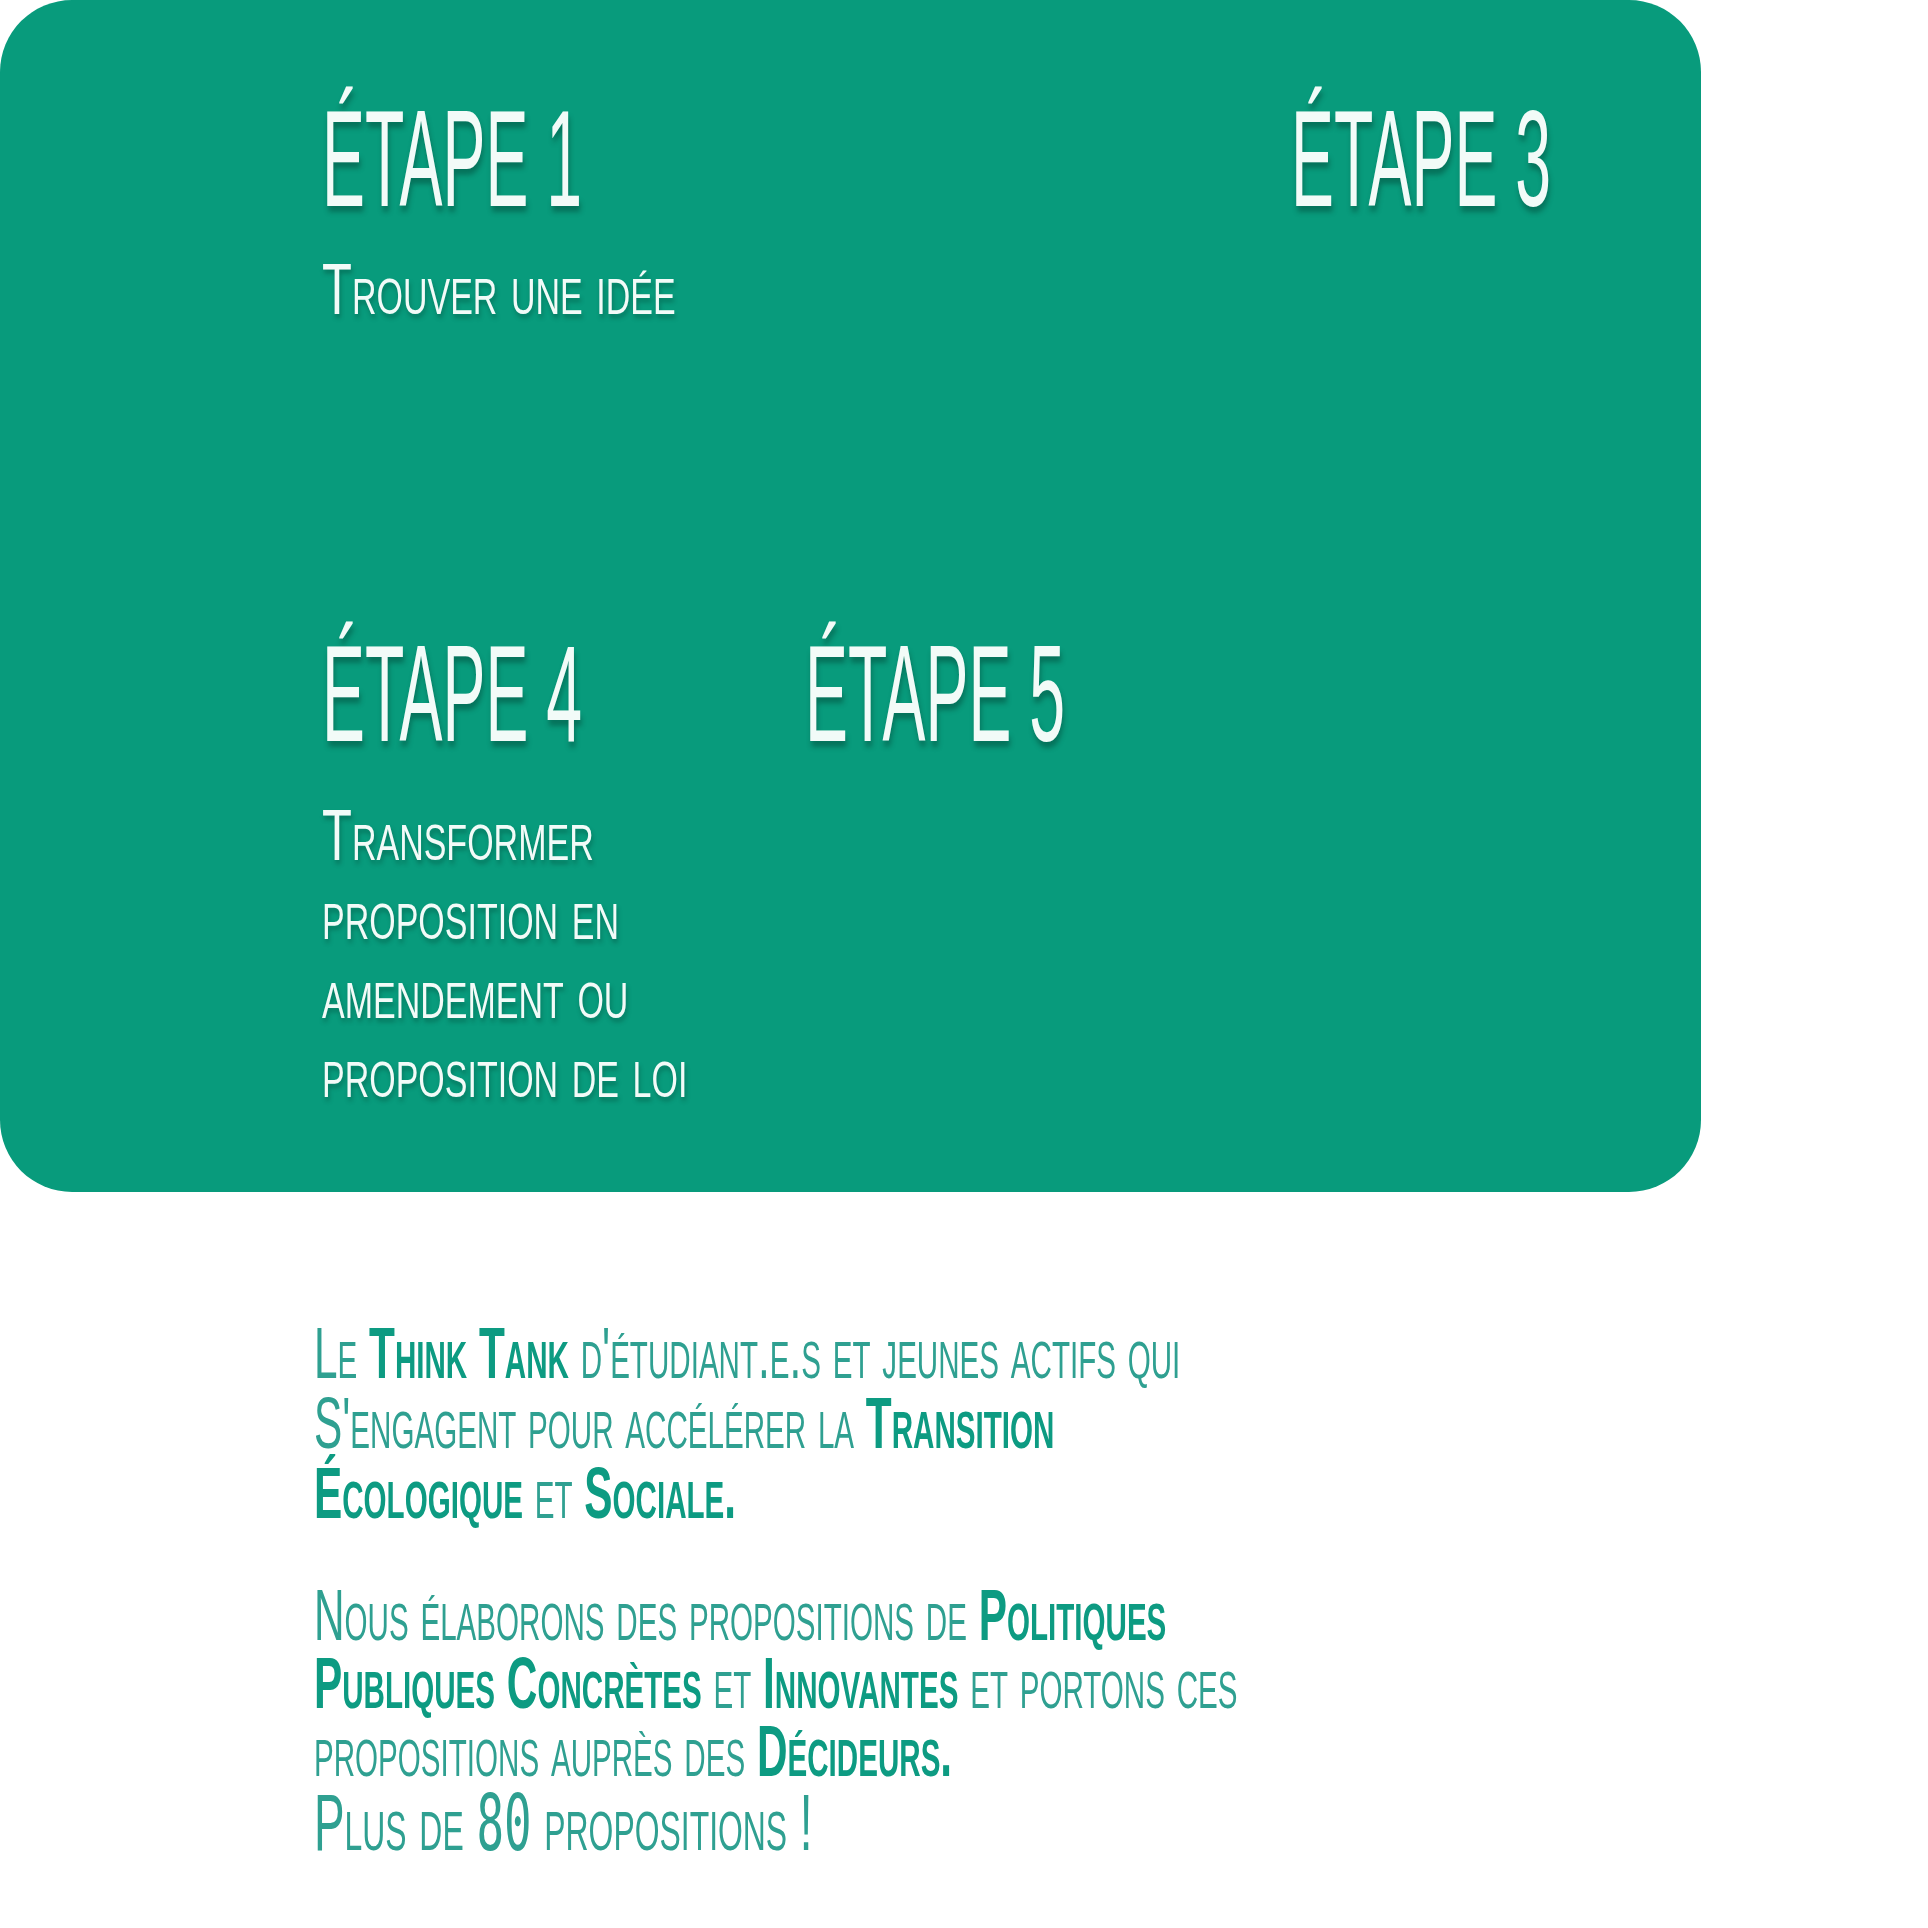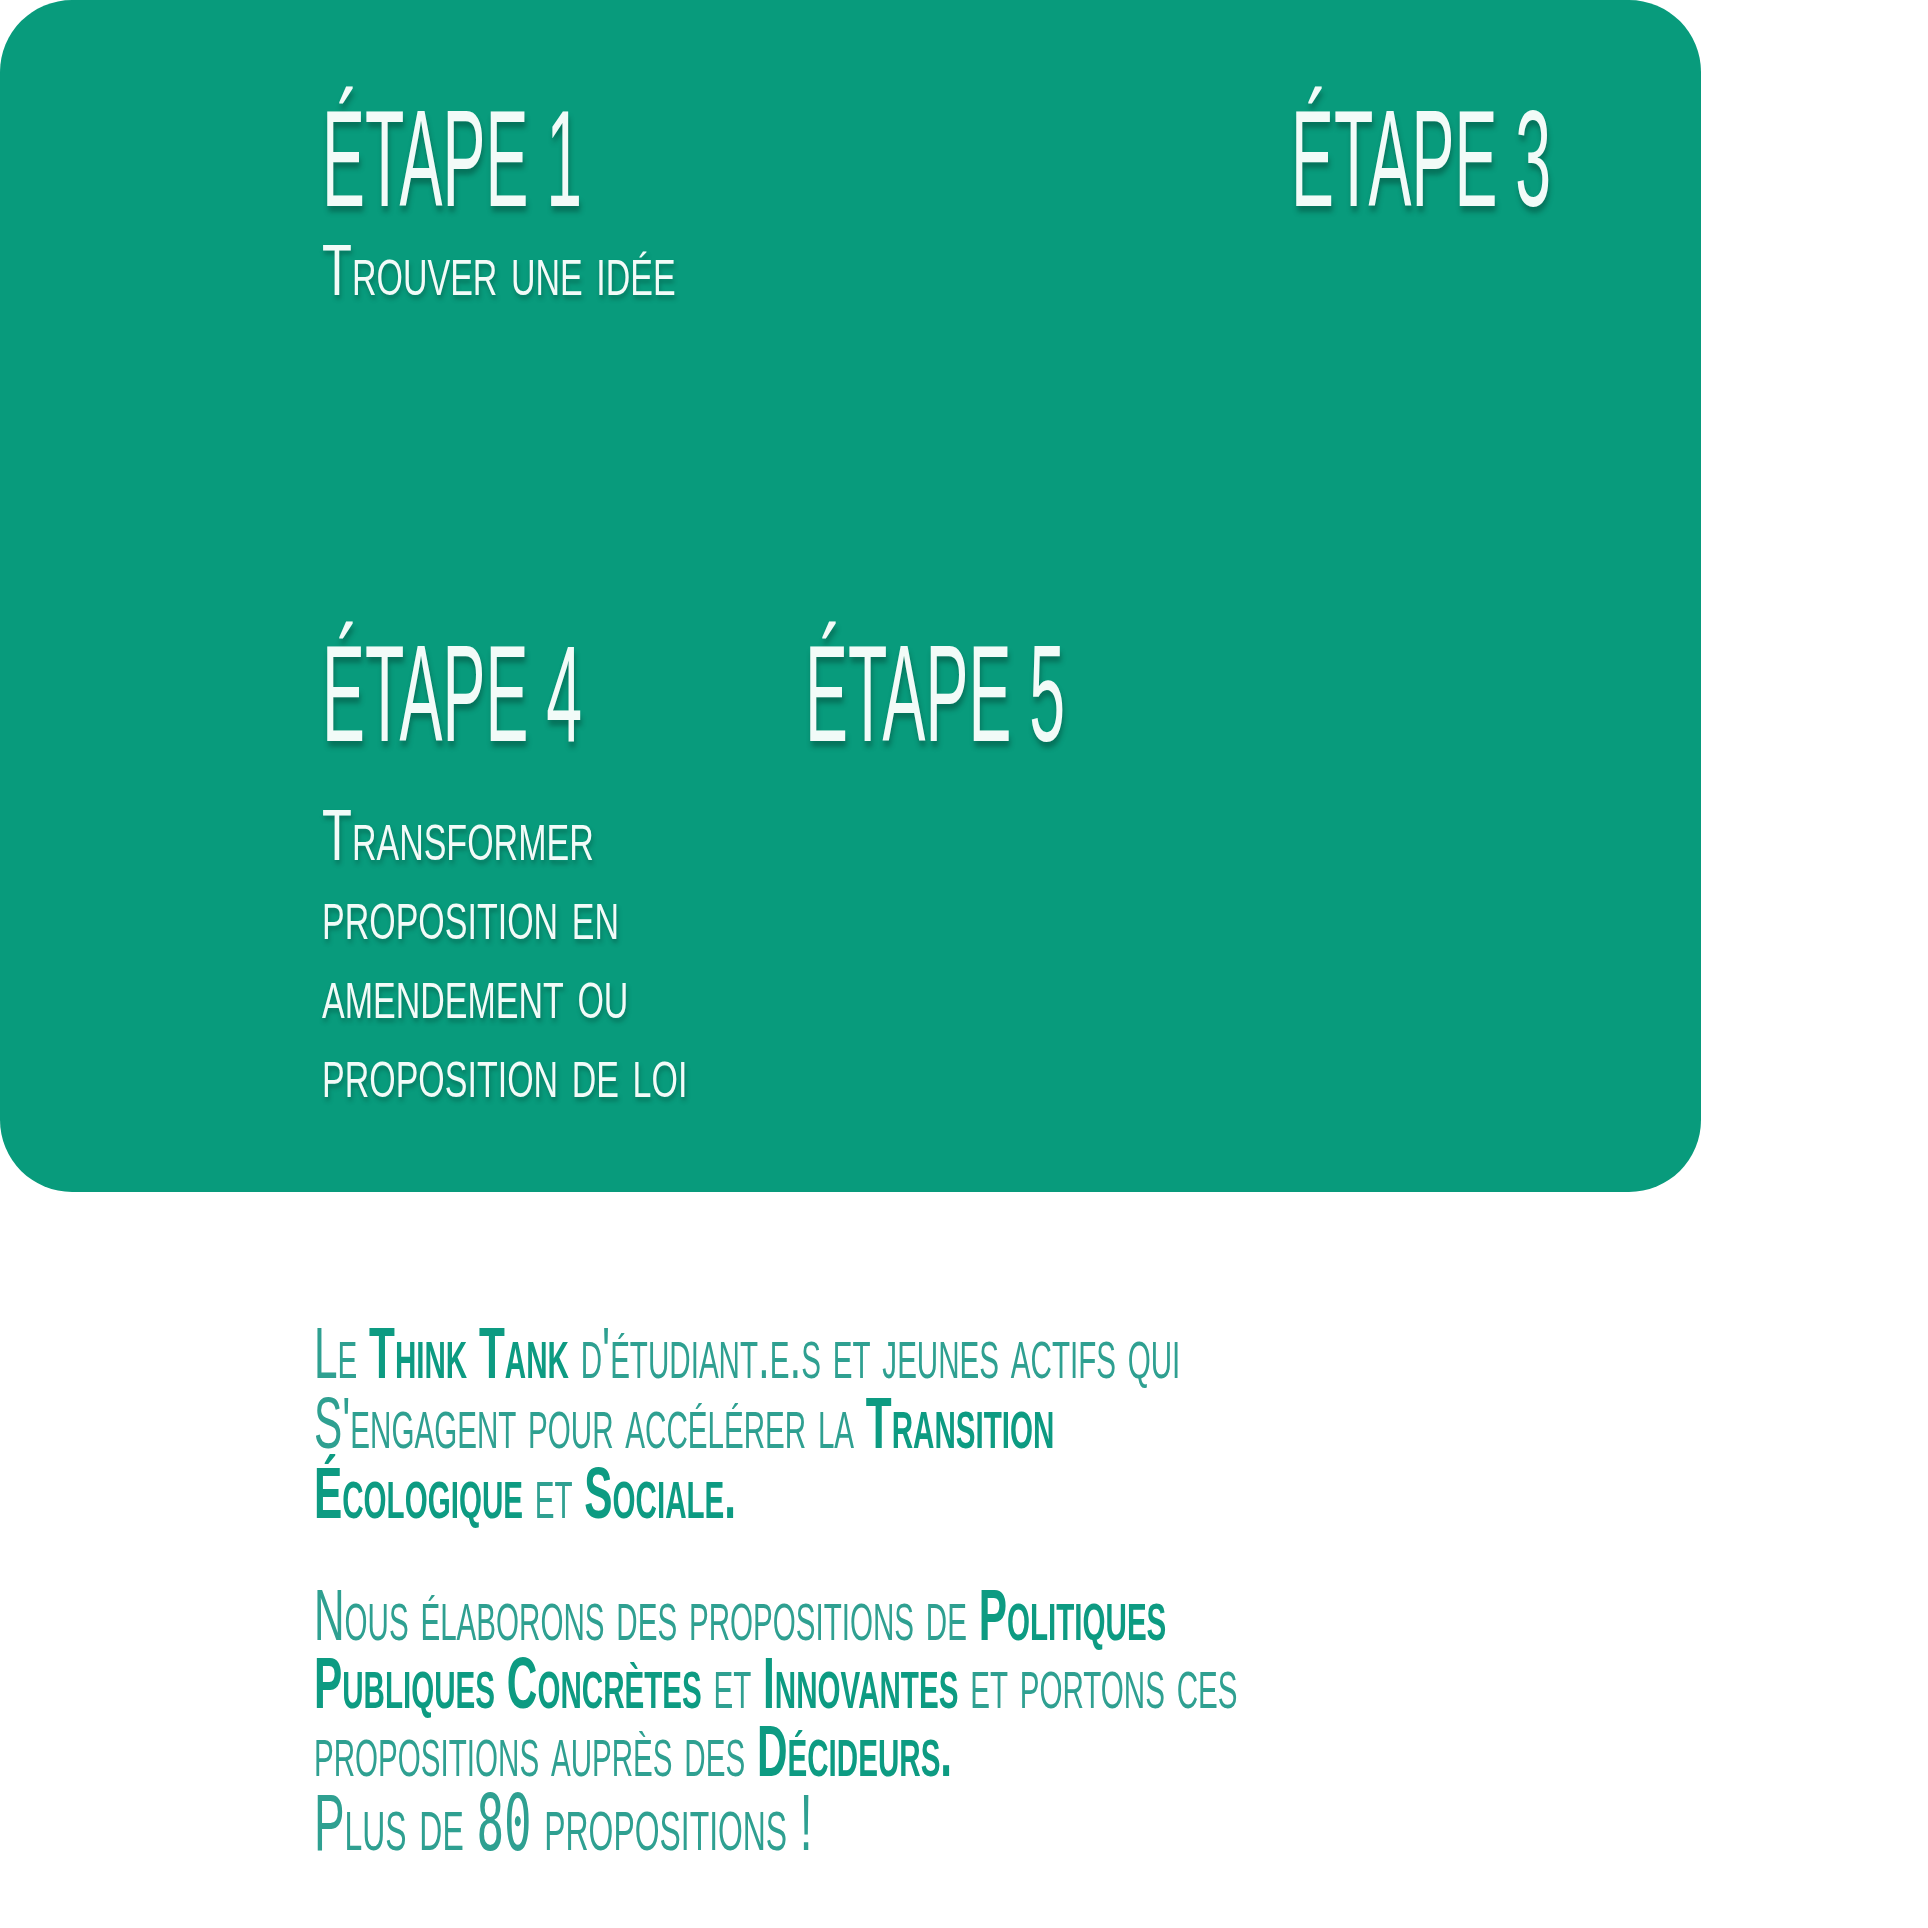--- a/index.html
+++ b/index.html
@@ -19,21 +19,21 @@
     transform:scaleX(0.47);transform-origin:0 0;
     text-shadow:2.8px 5.6px 7.5px rgba(0,55,42,.40);
   }
   .line{display:block;white-space:nowrap;transform-origin:0 50%;}
   .sc{font-variant:small-caps;}
   .step-lines .line{
     font-size:72px;line-height:75px;
     transform:scaleX(0.68);
     text-shadow:1.9px 3.8px 5.6px rgba(0,55,42,.35);
   }
-  .r1{margin-top:6px}
+  .r1{margin-top:25px}
   .r2{margin-top:34px}
   .r2 .line{line-height:79px}
   .para{position:absolute;color:var(--body-text,#2fa091);margin-top:21px;}
   .para .line{font-size:73px;transform:scaleX(0.58);}
   .intro .line{line-height:70px}
   .mission .line{line-height:68px}
   .b{font-weight:700}
   .para .b{color:var(--body-bold,#0d9b82)}
   .tagline .line{font-size:79px;line-height:81px}
   .m{font-family:"DejaVu Sans Mono",monospace;}

